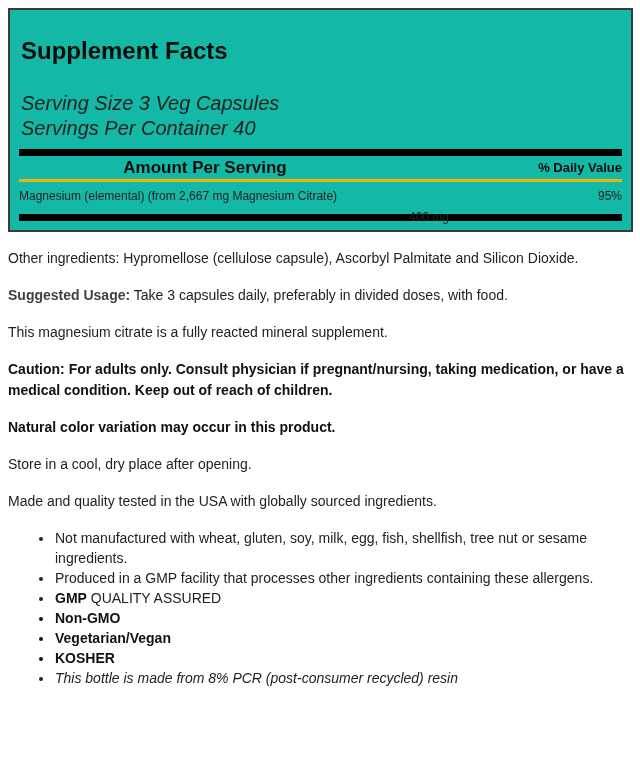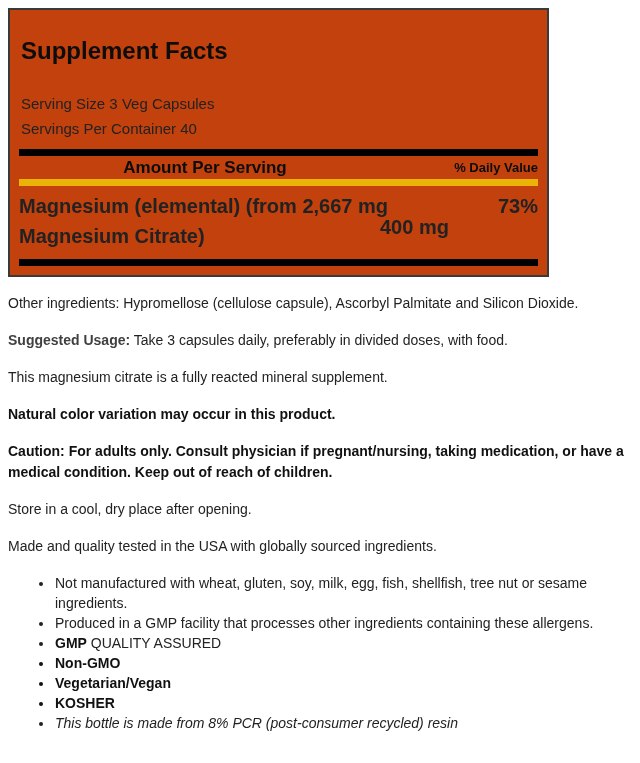--- a/index.html
+++ b/index.html
@@ -8,48 +8,49 @@
     width: 640px;
     height: 763px;
     font-family: "Liberation Sans", sans-serif;
     color: #1a1a1a;
     overflow: hidden;
   }
 
   
   .facts-box {
     margin: 8px 7px 0 8px;
-    width: 541px;
+    width: 625px;
     border: 2px solid #3a3a3a;
     padding: 0 9px 9px 9px;
-    background: #c2410c;
+    background: #14b8a6;
   }
   .facts-title {
     font-size: 24px;
     font-weight: bold;
     color: #0d0d0d;
     margin: 28px 0 0 2px;
     line-height: 26px;
   }
   .serving-block { margin-top: 27px; margin-left: 2px; }
   .serving-line {
-    font-size: 15px;
+    font-size: 20px;
     line-height: 25px;
     color: #222;
+    font-style: italic;
   }
   .thick-bar {
     height: 7px;
     background: #000;
   }
   .bar-top { margin-top: 8px; }
   .bar-bottom { margin-top: 2px; }
   .head-row {
     display: flex;
     align-items: center;
-    border-bottom: 7px solid #eab308;
+    border-bottom: 3px solid #eab308;
     padding: 2px 0 2px 0;
   }
   .head-left {
     width: 372px;
     text-align: center;
     font-weight: bold;
     font-size: 17px;
     line-height: 19px;
     color: #0d0d0d;
   }
@@ -57,29 +58,28 @@
     flex: 1;
     text-align: right;
     font-weight: bold;
     font-size: 13px;
     line-height: 19px;
     color: #0d0d0d;
   }
   .nutrient-row {
     position: relative;
     padding: 5px 0 6px 0;
-    font-size: 20px;
-    line-height: 30px;
+    font-size: 12px;
+    line-height: 19px;
     color: #222;
-    font-weight: bold;
   }
   .nutrient-name { width: 390px; }
   .nutrient-amount {
     position: absolute;
-    left: 361px;
+    left: 390px;
     top: 26px;
     white-space: nowrap;
   }
   .nutrient-dv {
     position: absolute;
     right: 0;
     top: 5px;
   }
 
   
@@ -121,36 +121,36 @@
     <div class="thick-bar bar-top"></div>
 
     <div class="head-row">
       <div class="head-left">Amount Per Serving</div>
       <div class="head-right">% Daily Value</div>
     </div>
 
     <div class="nutrient-row">
       <div class="nutrient-name">Magnesium (elemental) (from 2,667 mg Magnesium Citrate)</div>
       <div class="nutrient-amount">400 mg</div>
-      <div class="nutrient-dv">73%</div>
+      <div class="nutrient-dv">95%</div>
     </div>
 
     <div class="thick-bar bar-bottom"></div>
   </section>
 
   <div class="body-copy">
     <p>Other ingredients: Hypromellose (cellulose capsule), Ascorbyl Palmitate and Silicon Dioxide.</p>
 
     <p><span class="lead-bold">Suggested Usage:</span><span> Take 3 capsules daily, preferably in divided doses, with food.</span></p>
 
     <p>This magnesium citrate is a fully reacted mineral supplement.</p>
 
+    <p class="para-bold">Caution: For adults only. Consult physician if pregnant/nursing, taking medication, or have a medical condition. Keep out of reach of children.</p>
+
     <p class="para-bold">Natural color variation may occur in this product.</p>
-
-    <p class="para-bold">Caution: For adults only. Consult physician if pregnant/nursing, taking medication, or have a medical condition. Keep out of reach of children.</p>
 
     <p>Store in a cool, dry place after opening.</p>
 
     <p>Made and quality tested in the USA with globally sourced ingredients.</p>
 
     <ul class="claims-list">
       <li><span>Not manufactured with wheat, gluten, soy, milk, egg, fish, shellfish, tree nut or sesame ingredients.</span></li>
       <li><span>Produced in a GMP facility that processes other ingredients containing these allergens.</span></li>
       <li><span class="li-bold">GMP</span><span> QUALITY ASSURED</span></li>
       <li class="li-bold"><span>Non-GMO</span></li>

